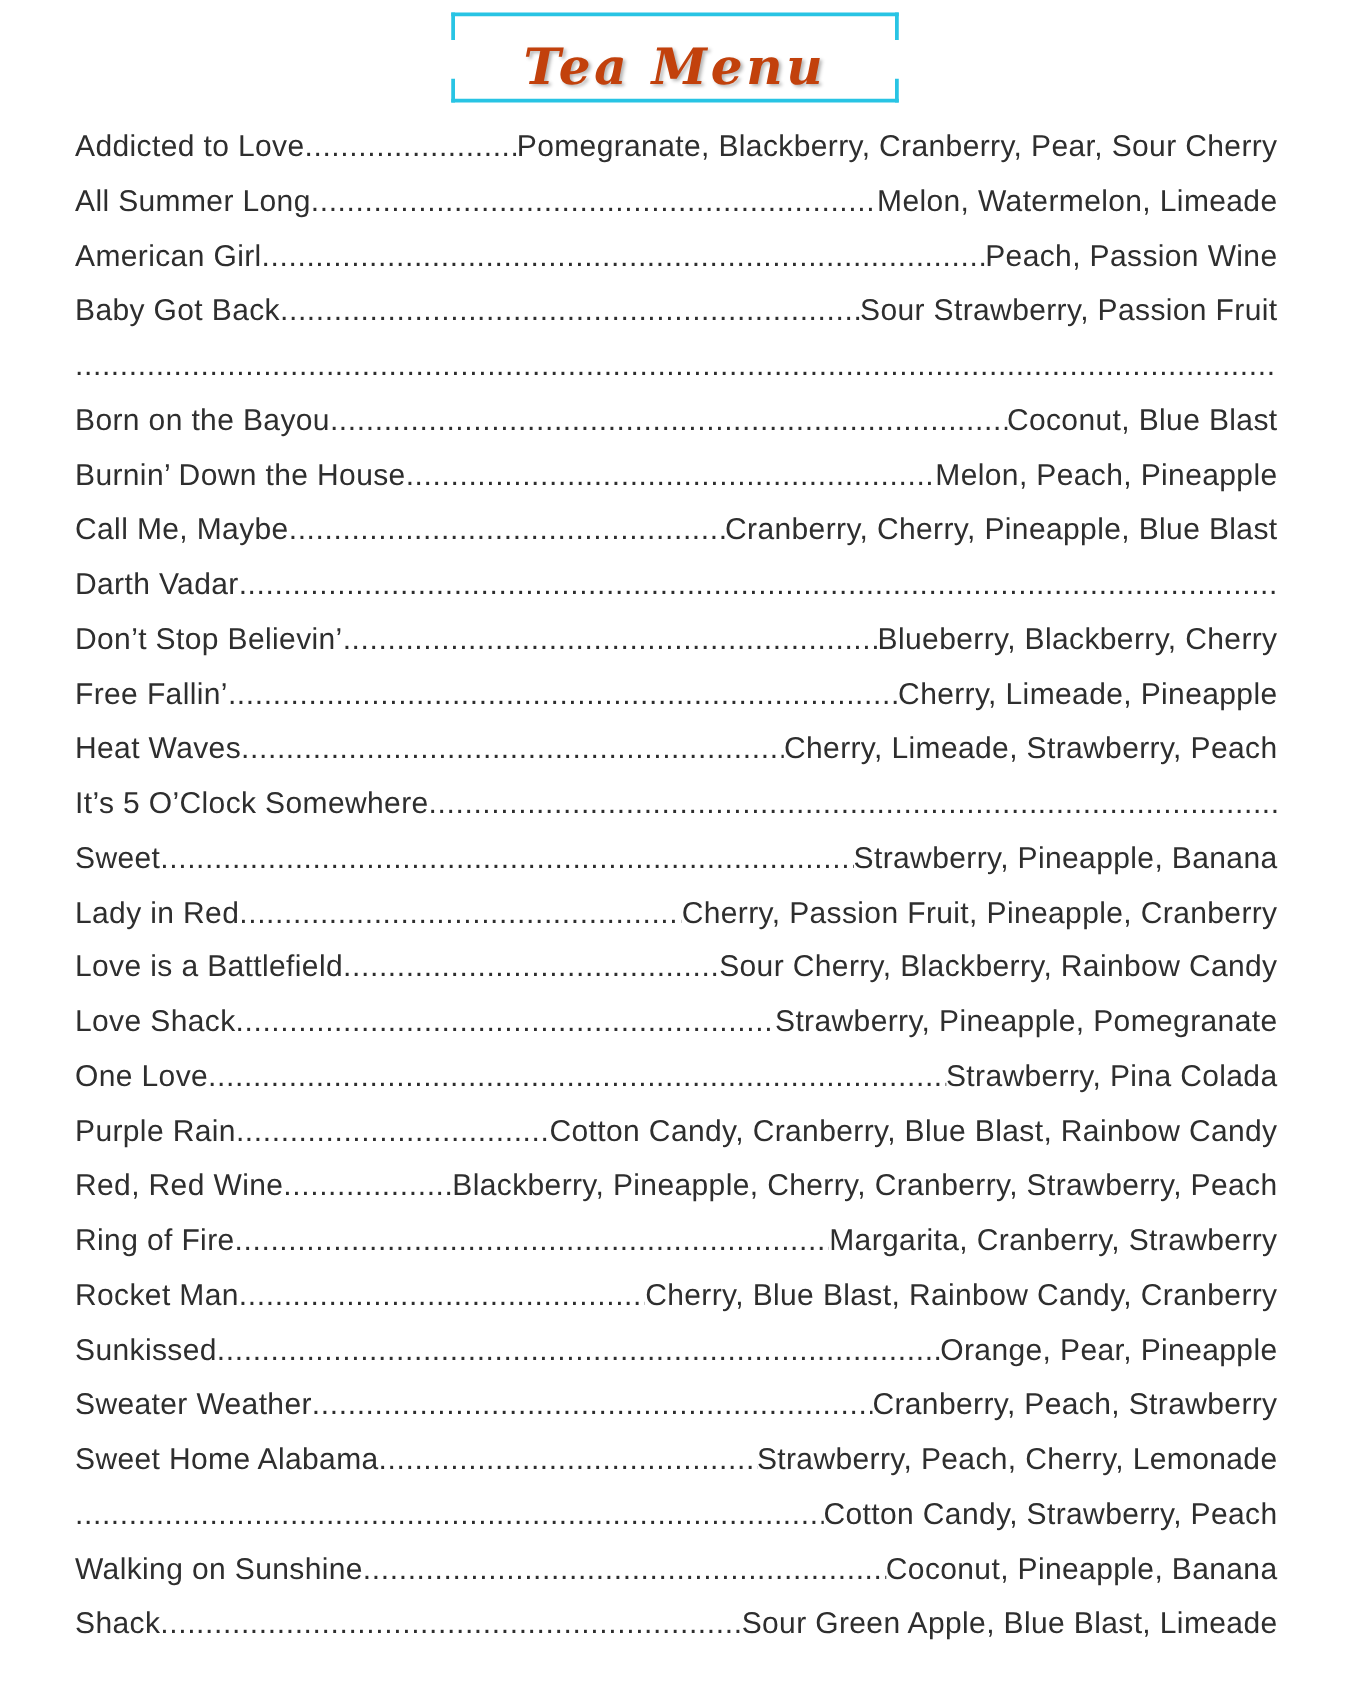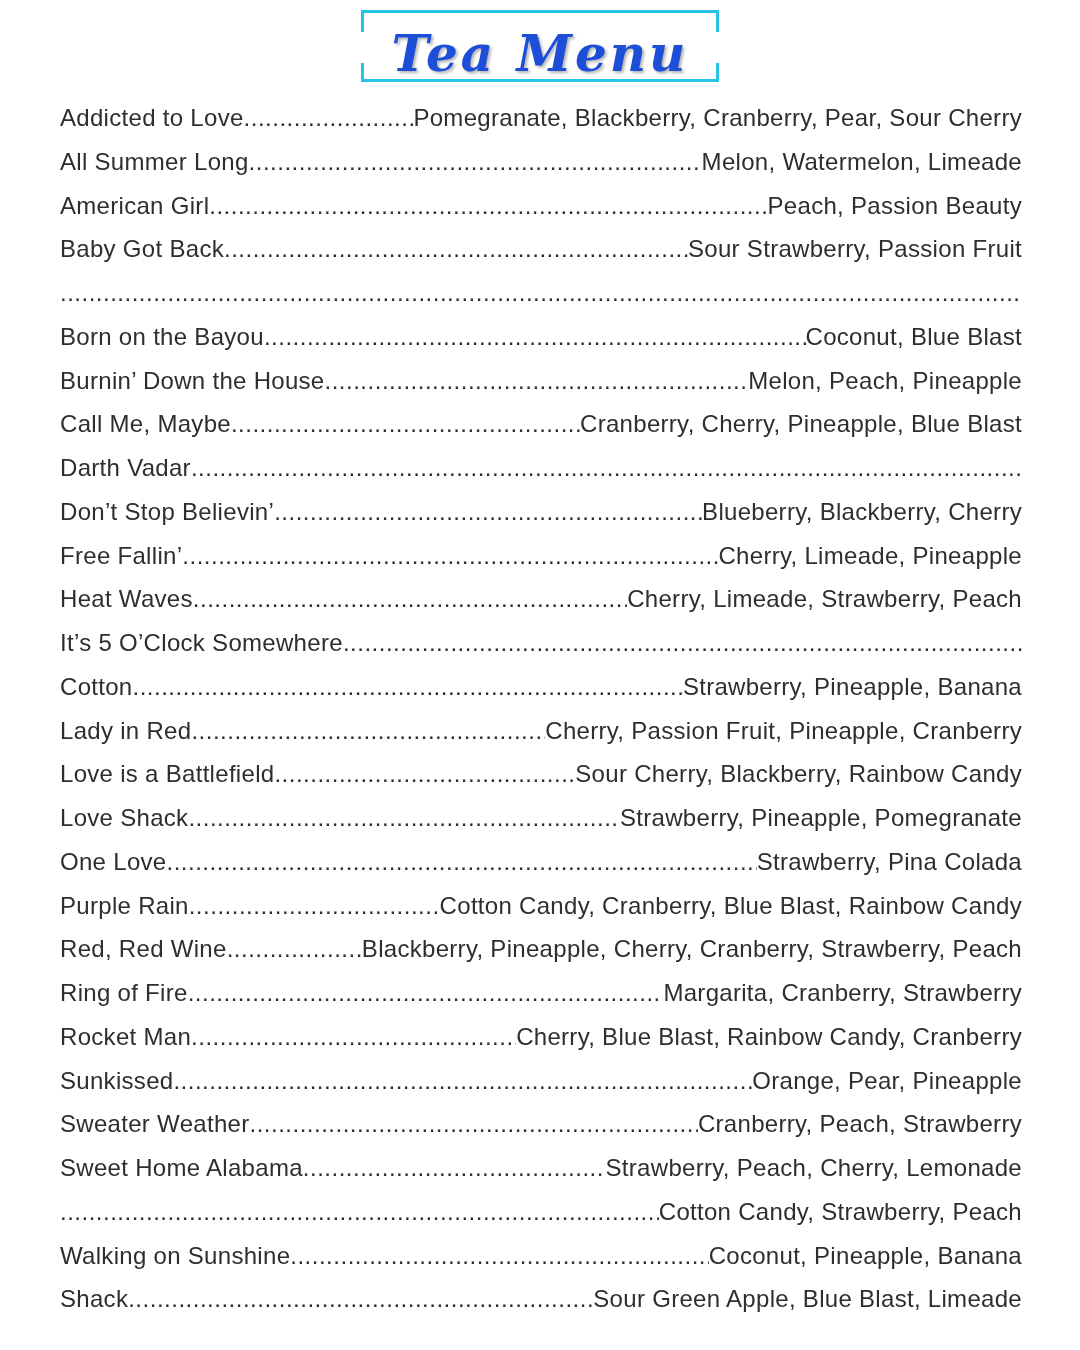--- a/index.html
+++ b/index.html
@@ -39,23 +39,23 @@
   .title {
     position: absolute;
     inset: 0;
     margin: 0;
     display: flex;
     align-items: center;
     justify-content: center;
     font-family: "DejaVu Serif", serif;
     font-style: italic;
     font-weight: 600;
-    font-size: 50px;
+    font-size: 40px;
     letter-spacing: 3px;
-    color: #1d4ed8;
+    color: #c2410c;
     text-shadow: 2px 2px 3px rgba(0,0,0,0.30);
     padding-top: 15px;
   }
   
   .menu {
     padding: 14px 58px 0 60px;
   }
   .row {
     display: flex;
     align-items: baseline;
@@ -101,21 +101,21 @@
 
   <div class="row">
     <span class="name">All Summer Long</span>
     <span class="dots">............................................................................................................................................................................................................................................................................................................</span>
     <span class="flavors">Melon, Watermelon, Limeade</span>
   </div>
 
   <div class="row">
     <span class="name">American Girl</span>
     <span class="dots">............................................................................................................................................................................................................................................................................................................</span>
-    <span class="flavors">Peach, Passion Beauty</span>
+    <span class="flavors">Peach, Passion Wine</span>
   </div>
 
   <div class="row">
     <span class="name">Baby Got Back</span>
     <span class="dots">............................................................................................................................................................................................................................................................................................................</span>
     <span class="flavors">Sour Strawberry, Passion Fruit</span>
   </div>
 
   <div class="row">
     <span class="dots">............................................................................................................................................................................................................................................................................................................</span>
@@ -161,21 +161,21 @@
     <span class="dots">............................................................................................................................................................................................................................................................................................................</span>
     <span class="flavors">Cherry, Limeade, Strawberry, Peach</span>
   </div>
 
   <div class="row">
     <span class="name">It’s 5 O’Clock Somewhere</span>
     <span class="dots">............................................................................................................................................................................................................................................................................................................</span>
   </div>
 
   <div class="row">
-    <span class="name">Cotton</span>
+    <span class="name">Sweet</span>
     <span class="dots">............................................................................................................................................................................................................................................................................................................</span>
     <span class="flavors">Strawberry, Pineapple, Banana</span>
   </div>
 
   <div class="row">
     <span class="name">Lady in Red</span>
     <span class="dots">............................................................................................................................................................................................................................................................................................................</span>
     <span class="flavors">Cherry, Passion Fruit, Pineapple, Cranberry</span>
   </div>
 

